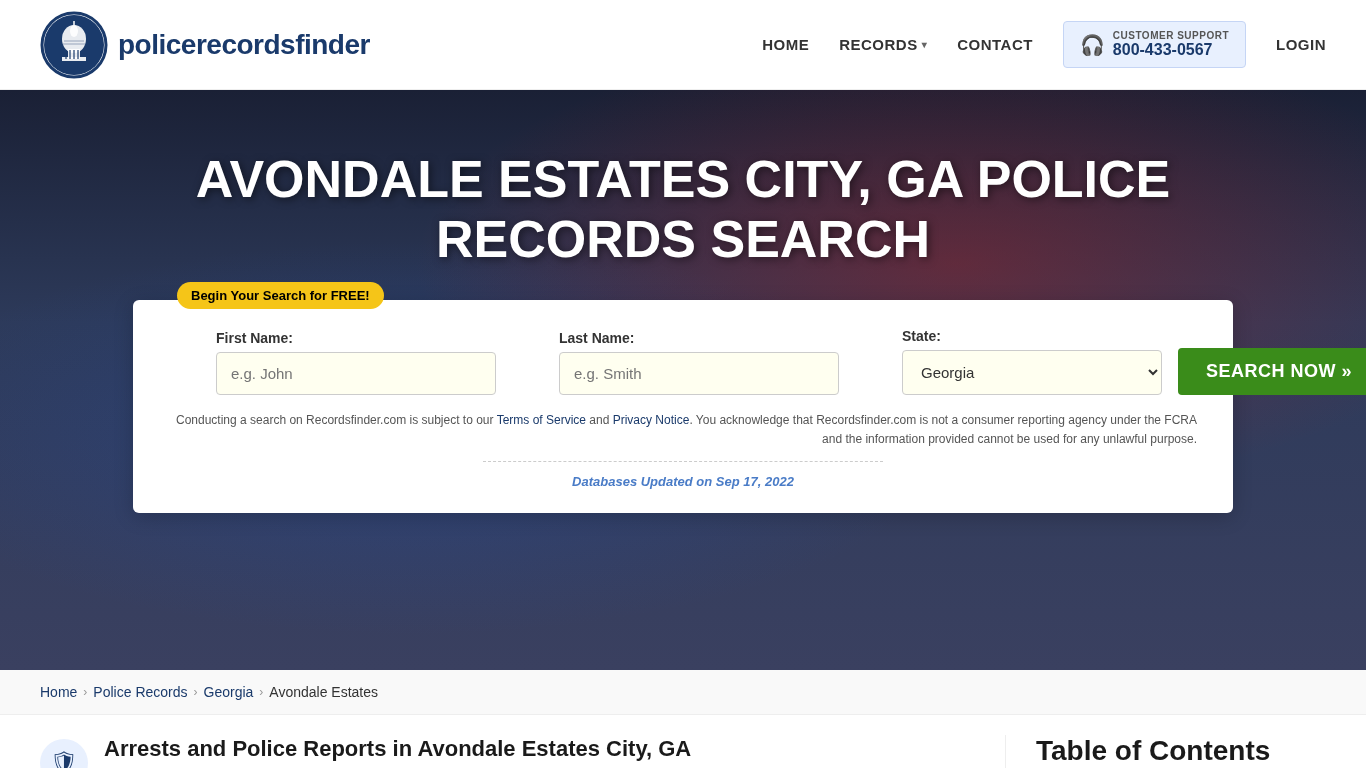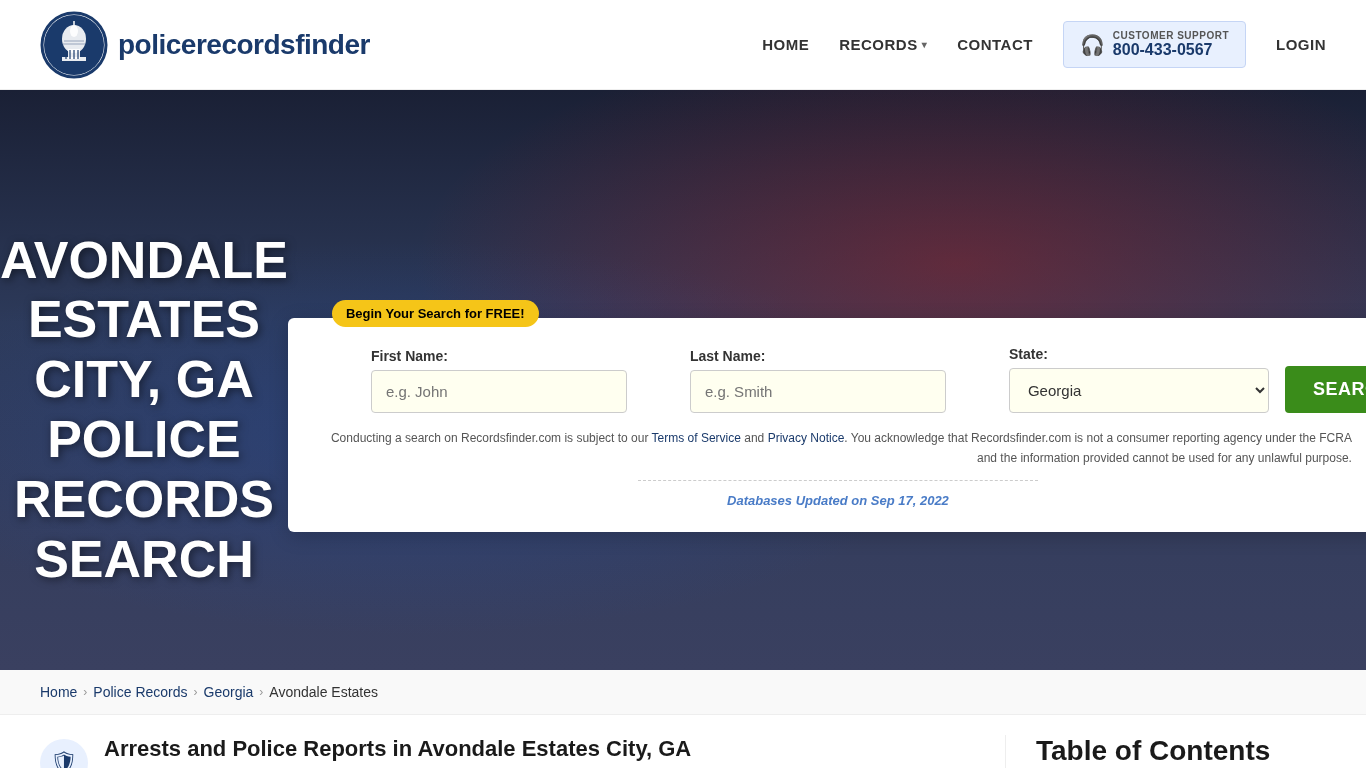--- a/index.html
+++ b/index.html
@@ -100,21 +100,21 @@
       height: 580px;
       background: linear-gradient(rgba(20,30,60,0.65), rgba(20,30,60,0.65)),
         repeating-linear-gradient(
           45deg,
           rgba(80,90,120,0.3) 0px, rgba(80,90,120,0.3) 2px,
           transparent 2px, transparent 20px
         );
       background-color: #2a3050;
       overflow: hidden;
       display: flex;
-      flex-direction: row;
+      flex-direction: column;
       align-items: center;
       justify-content: flex-start;
       padding-top: 60px;
     }
     
     .hero-bg {
       position: absolute;
       inset: 0;
       background:
         radial-gradient(ellipse at 70% 30%, rgba(180,30,30,0.4) 0%, transparent 40%),
@@ -176,21 +176,21 @@
       font-weight: 600;
       color: #333;
     }
     .form-group input {
       background: #fffff0;
       border: 1px solid #ccc;
       border-radius: 4px;
       padding: 12px 14px;
       font-size: 15px;
       color: #15803d;
-      width: 256px;
+      width: 280px;
       outline: none;
     }
     .form-group select {
       background: #fffff0;
       border: 1px solid #ccc;
       border-radius: 4px;
       padding: 12px 14px;
       font-size: 15px;
       color: #333;
       width: 260px;

